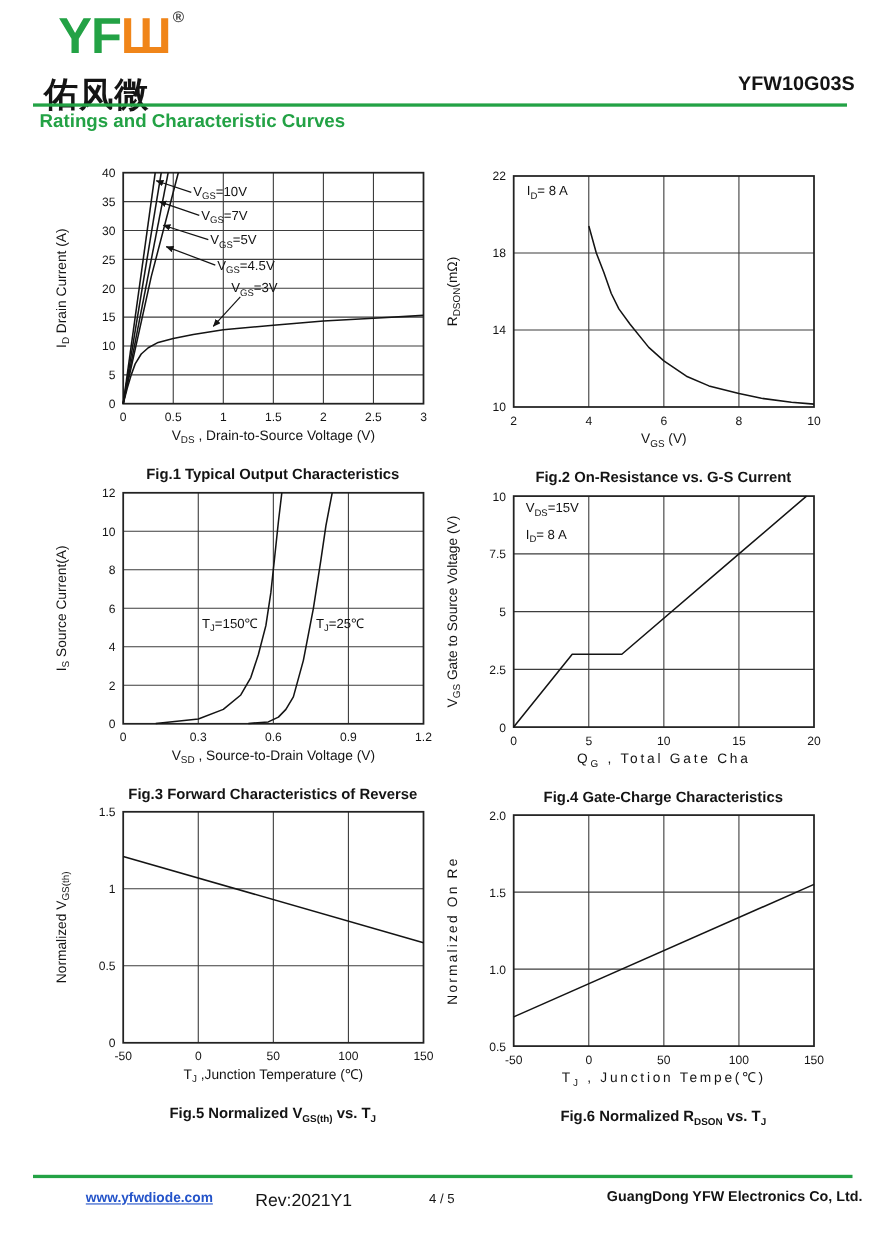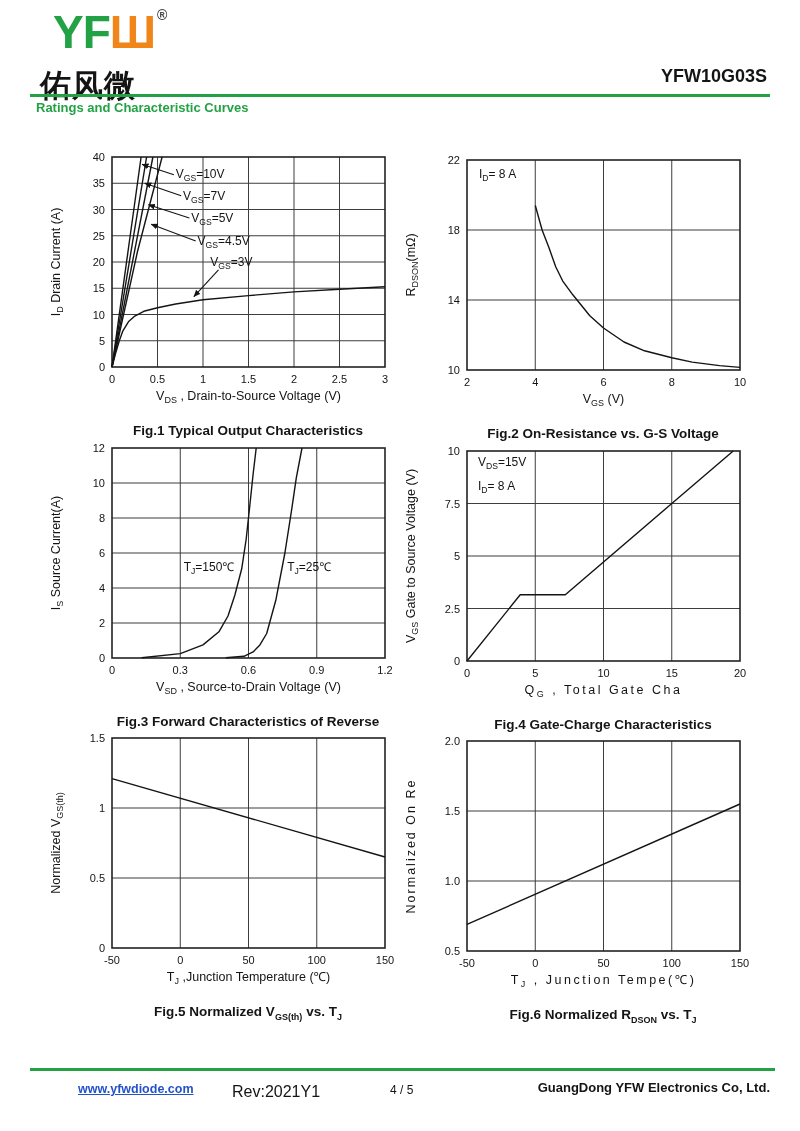--- a/index.html
+++ b/index.html
@@ -5,23 +5,23 @@
   html,body{margin:0;padding:0;background:#ffffff;}
   .page{position:relative;width:800px;height:1131px;background:#fff;overflow:hidden;
         font-family:"Liberation Sans", sans-serif;color:#111;}
   
   .logo{position:absolute;left:40px;top:8px;line-height:1;}
   .logo-en{font-size:46px;font-weight:bold;margin-left:13px;letter-spacing:-1px;}
   .logo-green{color:#23a245;}
   .logo-orange{color:#f08519;}
   .reg{font-size:14px;color:#444;vertical-align:28px;letter-spacing:0;margin-left:2px;font-weight:bold;}
   .logo-cn{font-size:31px;font-weight:bold;color:#141414;letter-spacing:1px;margin-top:15px;}
-  .part-number{position:absolute;right:33px;top:66px;font-size:18px;font-weight:bold;color:#141414;}
+  .part-number{position:absolute;right:23px;top:66px;font-size:18px;font-weight:bold;color:#141414;}
   .header-rule{position:absolute;left:30px;top:94px;width:740px;height:3px;background:#23a245;}
-  .section-title{position:absolute;left:36px;top:100px;font-size:13px;font-weight:bold;color:#23a245;}
+  .section-title{position:absolute;left:36px;top:100px;font-size:17px;font-weight:bold;color:#23a245;}
   
   figure.chart{position:absolute;width:360px;height:292px;margin:0;}
   figure.chart svg{position:absolute;left:0;top:0;}
   #fig1{left:40px;top:147px;}  #fig2{left:395px;top:150px;}
   #fig3{left:40px;top:438px;}  #fig4{left:395px;top:441px;}
   #fig5{left:40px;top:728px;}  #fig6{left:395px;top:731px;}
   .cap{position:absolute;left:60px;top:276px;width:296px;text-align:center;
        font-size:13.5px;font-weight:bold;color:#141414;}
   .cap sub{font-size:9px;}
   .grid{stroke:#3d3d3d;stroke-width:1;}
@@ -31,21 +31,21 @@
   .alabel{font-size:12.5px;fill:#141414;}
   .clabel{font-size:12px;fill:#141414;}
   .anno{font-size:12px;fill:#141414;}
   .arrow{stroke:#141414;stroke-width:1.1;}
   
   .footer-rule{position:absolute;left:30px;top:1068px;width:745px;height:3px;background:#23a245;}
   .f-web{position:absolute;left:78px;top:1082px;font-size:12.5px;color:#2353c9;
          text-decoration:underline;font-weight:bold;}
   .f-rev{position:absolute;left:232px;top:1083px;font-size:16px;color:#141414;}
   .f-page{position:absolute;left:390px;top:1083px;font-size:12px;color:#141414;}
-  .f-company{position:absolute;right:30px;top:1080px;font-size:13px;font-weight:bold;color:#141414;}
+  .f-company{position:absolute;right:16px;top:1080px;font-size:13px;font-weight:bold;color:#141414;}
 </style>
 </head>
 <body>
 
 <div class="page">
 
   <header>
     <div class="logo">
       <div class="logo-en"><span class="logo-green">YF</span><span class="logo-orange">Ш</span><span class="reg">®</span></div>
       <div class="logo-cn">佑风微</div>
@@ -132,21 +132,21 @@
           <text x="345" y="236" class="tick" text-anchor="middle">10</text>
           <text x="65" y="224" class="tick" text-anchor="end">10</text>
           <text x="65" y="154" class="tick" text-anchor="end">14</text>
           <text x="65" y="84" class="tick" text-anchor="end">18</text>
           <text x="65" y="14" class="tick" text-anchor="end">22</text>
           <polyline points="140.3,55.5 147.1,80.0 153.9,97.5 160.7,116.8 167.6,130.8 177.8,144.8 194.8,165.8 208.5,178.0 229.0,192.0 249.5,200.8 276.8,207.8 297.2,212.1 324.5,215.6 345.0,217.4" class="curve"></polyline>
           <text x="83.94375000000001" y="27.5" class="anno"><tspan>I</tspan><tspan dy="3" font-size="72%">D</tspan><tspan dy="-3">= 8 A</tspan></text>
           <text x="208.5" y="253" class="alabel" text-anchor="middle"><tspan>V</tspan><tspan dy="3" font-size="72%">GS</tspan><tspan dy="-3"> (V)</tspan></text>
           <text x="0" y="0" class="alabel" text-anchor="middle" transform="translate(20 115) rotate(-90)"><tspan>R</tspan><tspan dy="3" font-size="72%">DSON</tspan><tspan dy="-3">(mΩ)</tspan></text>
         </svg>
-      <figcaption class="cap">Fig.2 On-Resistance vs. G-S Voltage</figcaption>
+      <figcaption class="cap">Fig.2 On-Resistance vs. G-S Current</figcaption>
     </figure>
     <figure class="chart" id="fig3">
       <svg width="360" height="258" viewBox="0 0 360 258">
           <defs>
             <marker id="ah-fig3" markerWidth="8" markerHeight="8" refX="6.5" refY="3" orient="auto" markerUnits="userSpaceOnUse">
               <path d="M0,0 L7,3 L0,6 Z" fill="#141414"></path>
             </marker>
           </defs>
           <line x1="140.25" y1="10" x2="140.25" y2="220" class="grid"></line>
           <line x1="208.5" y1="10" x2="208.5" y2="220" class="grid"></line>

